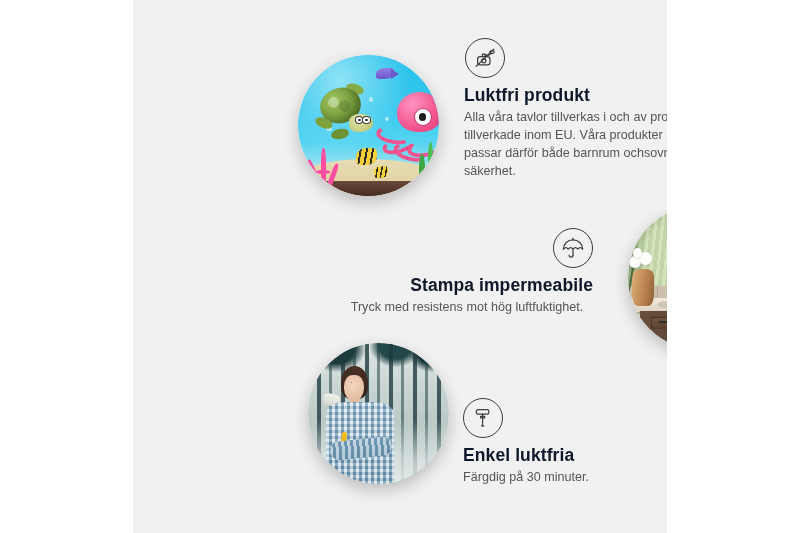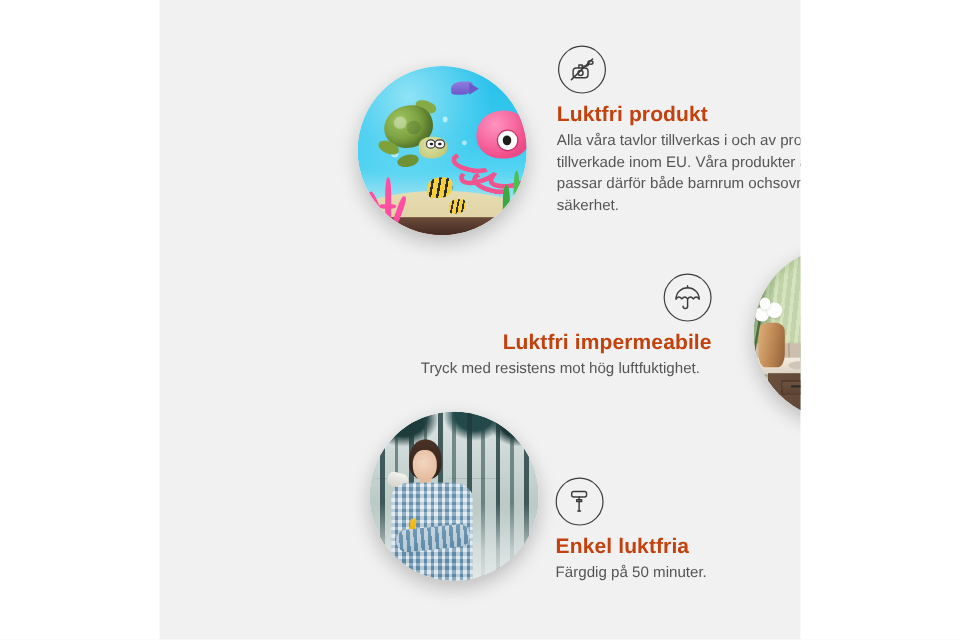--- a/index.html
+++ b/index.html
@@ -329,21 +329,21 @@
     width: 40px; height: 40px;
     border: 1.6px solid #3c3c3c;
     border-radius: 50%;
     display:flex; align-items:center; justify-content:center;
     box-sizing:border-box;
   }
 
   .f-title {
     font-size: 17.5px;
     font-weight: 700;
-    color: #c2410c;
+    color: #0f172a;
     letter-spacing: .1px;
     margin: 7px 0 4px 0;
     line-height: 1.15;
   }
   .f-body {
     font-size: 12.6px;
     color: #555555;
     line-height: 1.42;
     margin: 0;
   }
@@ -480,36 +480,36 @@
             <g fill="none" stroke="#3c3c3c" stroke-width="1.2" stroke-linecap="round" stroke-linejoin="round">
               <path d="M3.4 14.1c0-5.3 4.3-9.3 9.6-9.3s9.6 4 9.6 9.3"></path>
               <path d="M3.4 14.1c1.6-2.1 3.2-2.1 4.8 0 1.6-2.1 3.2-2.1 4.8 0 1.6-2.1 3.2-2.1 4.8 0 1.6-2.1 3.2-2.1 4.8 0"></path>
               <path d="M13 14.1v6.1"></path>
               <path d="M13 20.2c0 1.1-.9 1.9-1.9 1.9s-1.9-.8-1.9-1.9"></path>
               <path d="M13 4.8V3.1"></path>
             </g>
           </svg>
         </div>
       </div>
-      <div class="f-title">Luktfri impermeabile</div>
+      <div class="f-title">Stampa impermeabile</div>
       <p class="f-body">Tryck med resistens mot hög luftfuktighet.</p>
     </div>
 
     <div class="feature" id="feature-mounting">
       <div class="icon-wrap">
         <div class="icon-circle">
           <svg width="26" height="26" viewBox="0 0 26 26" aria-hidden="true">
             <g fill="none" stroke="#3c3c3c" stroke-width="1.2" stroke-linecap="round" stroke-linejoin="round">
               <rect x="6.4" y="4.6" width="12.4" height="4.6" rx="1.6"></rect>
               <path d="M12.6 9.2v2.2"></path>
               <path d="M10.6 11.4h4.1v1.5h-4.1z"></path>
               <path d="M12.6 12.9v7.9"></path>
               <path d="M11.5 20.8h2.3"></path>
             </g>
           </svg>
         </div>
       </div>
       <div class="f-title">Enkel luktfria</div>
-      <p class="f-body">Färgdig på 50 minuter.</p>
+      <p class="f-body">Färgdig på 30 minuter.</p>
     </div>
 
   </div>
 </div>
 
 </body></html>

